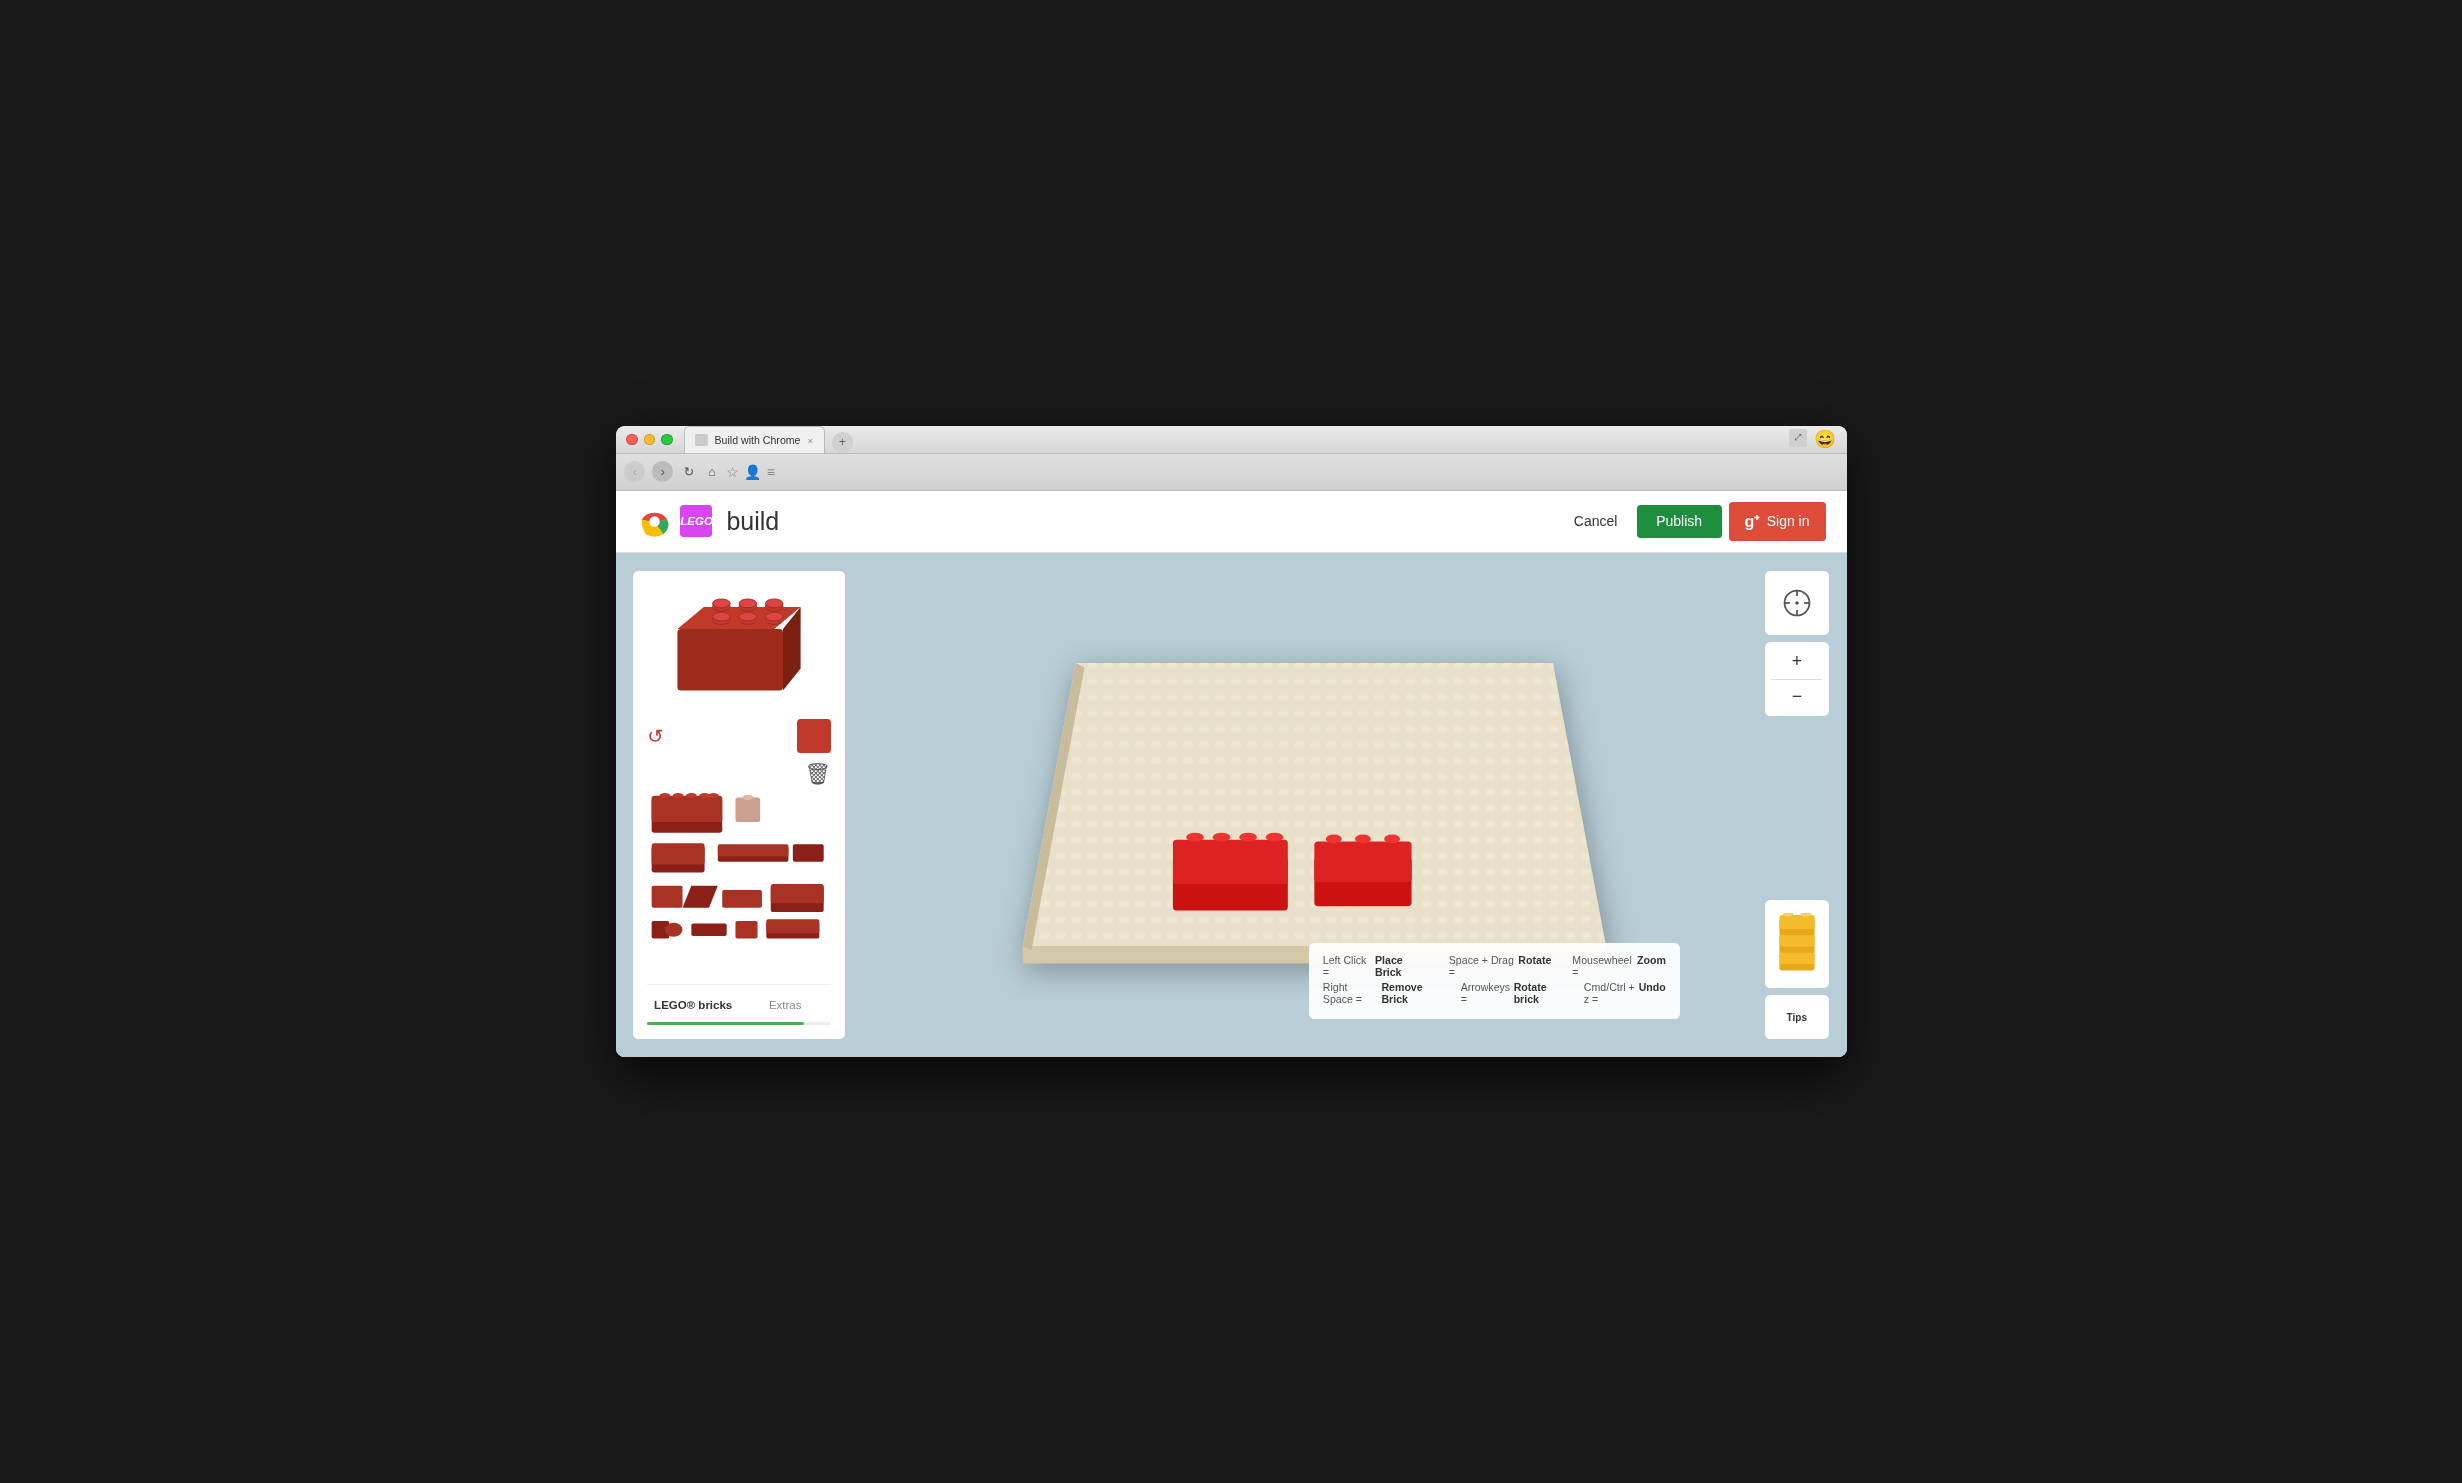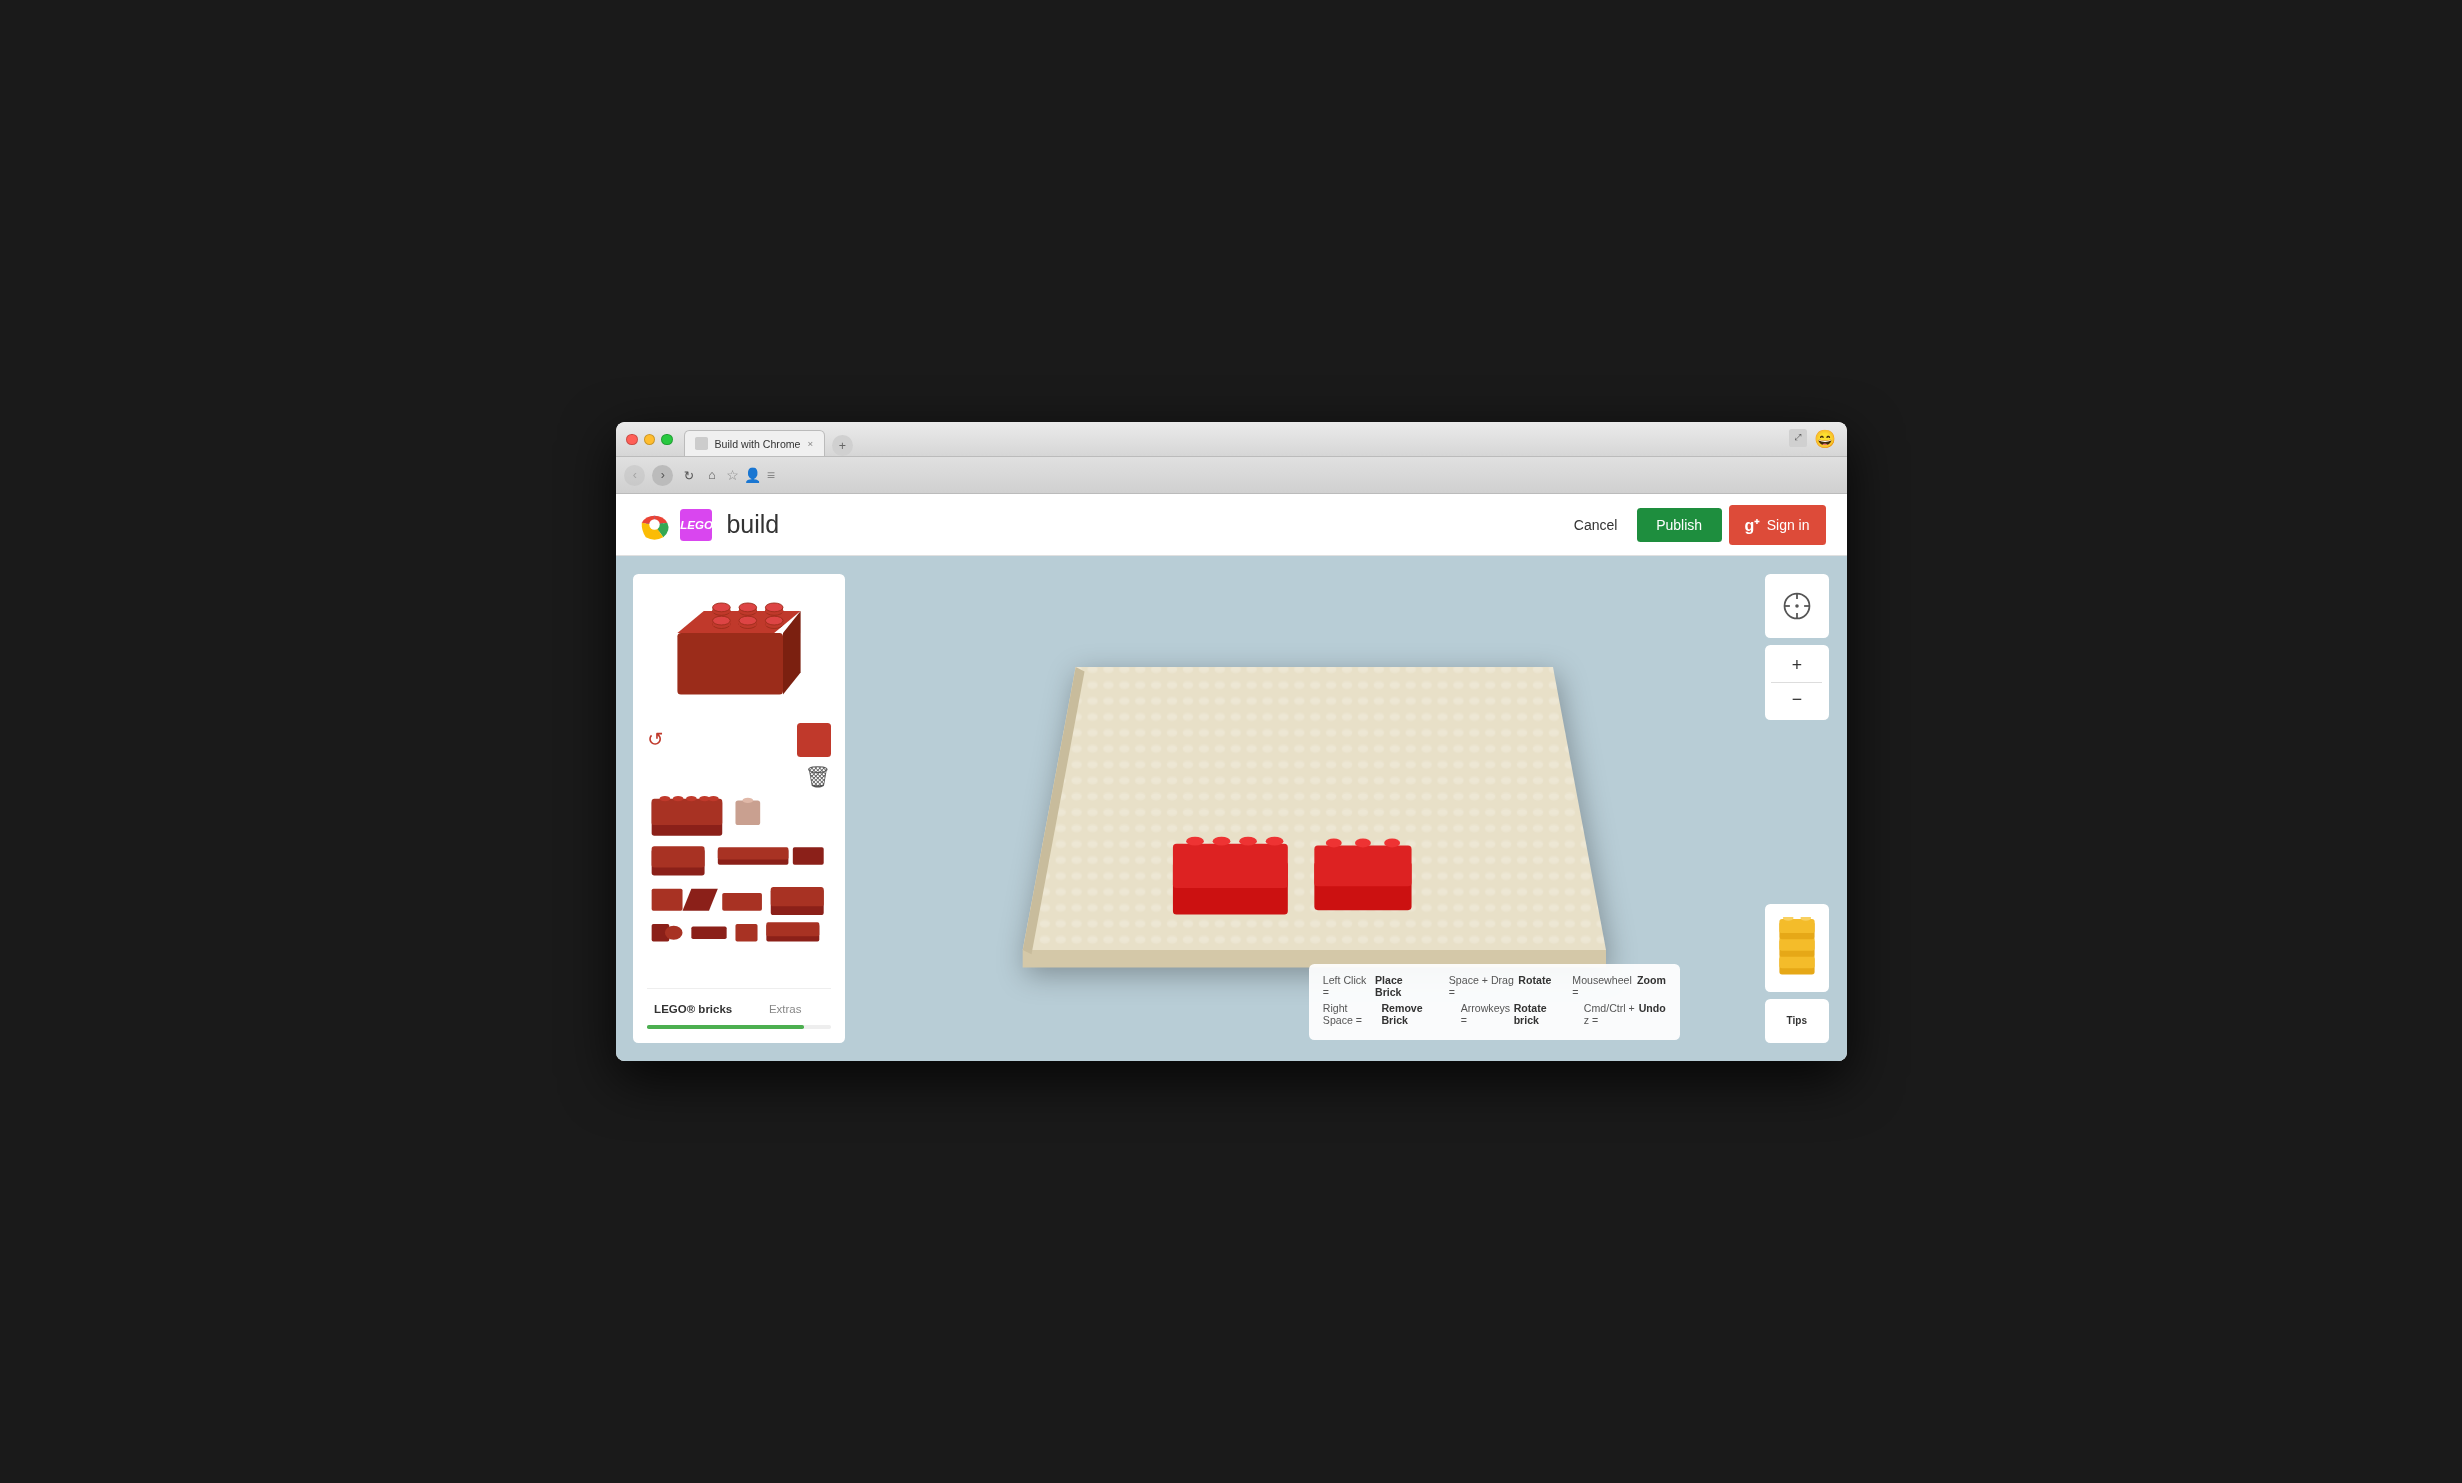--- a/index.html
+++ b/index.html
@@ -16,21 +16,21 @@
       width: 1231px;
       border-radius: 8.8px;
       overflow: hidden;
       box-shadow: 0 17.7px 53px rgba(0,0,0,0.8);
       background: #fff;
     }
 
     
     .title-bar {
       background: linear-gradient(to bottom, #ebebeb, #d6d6d6);
-      height: 35px;
+      height: 28px;
       display: flex;
       align-items: center;
       padding: 0 10.6px;
       border-bottom: 0.9px solid #bbb;
       position: relative;
     }
     .traffic-lights {
       display: flex;
       gap: 6.2px;
       align-items: center;
@@ -630,21 +630,21 @@
         <g>
           <rect x="350" y="280" width="110" height="55" rx="4" fill="#cc1111"></rect>
           <rect x="350" y="262" width="110" height="46" rx="4" fill="#dd2222"></rect>
 
           <ellipse cx="372" cy="259" rx="9" ry="5" fill="#ee3333"></ellipse>
           <ellipse cx="405" cy="259" rx="9" ry="5" fill="#ee3333"></ellipse>
           <ellipse cx="438" cy="259" rx="9" ry="5" fill="#ee3333"></ellipse>
         </g>
       </svg>
 
-      <div class="tips-panel" style="position: absolute; bottom: 3px; right: 71px; width: 371px;">
+      <div class="tips-panel" style="position: absolute; bottom: 20px; right: 71px; width: 371px;">
         <div class="tips-row">
           <div class="tip-item">
             <span class="tip-key">Left Click =</span>
             <span class="tip-action">Place Brick</span>
           </div>
           <div class="tip-item">
             <span class="tip-key">Space + Drag =</span>
             <span class="tip-action">Rotate</span>
           </div>
           <div class="tip-item">

